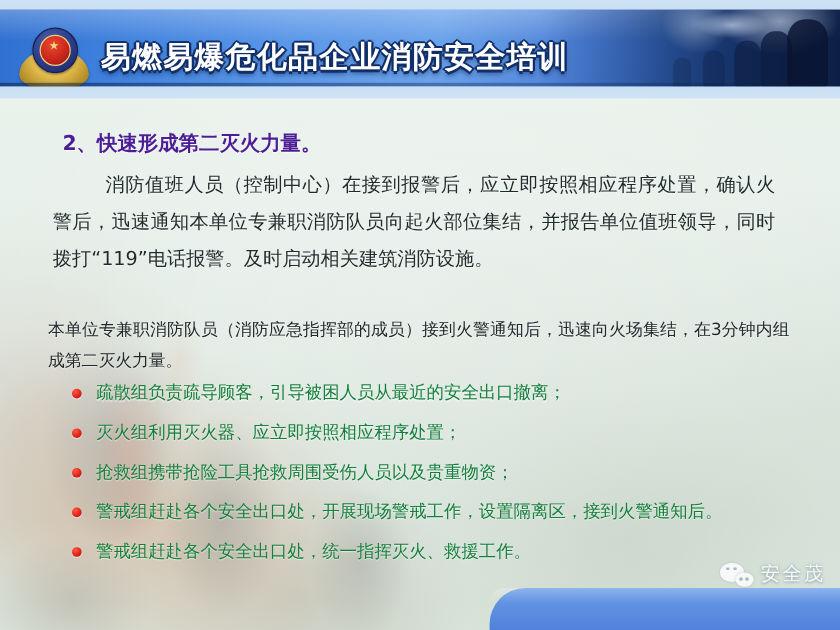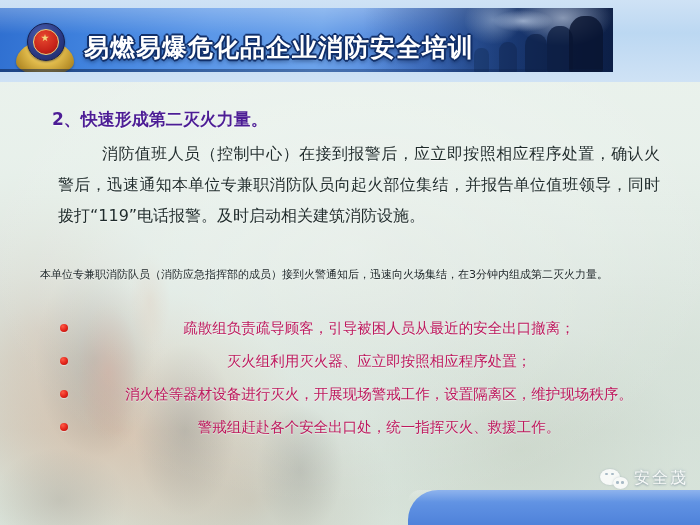--- a/index.html
+++ b/index.html
@@ -44,21 +44,21 @@
       rgba(226,236,230,.58) 82%,
       rgba(228,238,231,.60) 100%);
   }
   .bg-vignette{
     background:radial-gradient(ellipse 520px 360px at 350px 250px, rgba(255,255,255,.28), rgba(255,255,255,0) 72%);
   }
 
   
   .hdr-outer{position:absolute;left:0;top:0;width:700px;height:82px;
     background:linear-gradient(180deg,#cfe2f5 0%,#bcd8f2 40%,#cfe2f5 100%);}
-  .hdr-band{position:absolute;left:0;top:8px;width:613px;height:64px;overflow:hidden;
+  .hdr-band{position:absolute;left:0;top:8px;width:700px;height:64px;overflow:hidden;
     background:linear-gradient(100deg,#2f6fd0 0%,#3f81dd 14%,#5b97e8 34%,#6ba2ea 52%,#4b7fd6 70%,#2a5ba8 86%,#1c3f7d 100%);}
   .hdr-band:before{content:"";position:absolute;left:0;top:0;width:100%;height:26px;
     background:linear-gradient(180deg,rgba(255,255,255,.26),rgba(255,255,255,0));}
   .hdr-band:after{content:"";position:absolute;left:0;bottom:0;width:100%;height:3px;
     background:linear-gradient(90deg,rgba(10,30,70,.55),rgba(10,30,70,.2));}
 
   
   .hdr-photo{position:absolute;right:0;top:0;width:250px;height:64px;overflow:hidden;
     background:
       radial-gradient(ellipse 70px 40px at 200px 10px, rgba(225,235,250,.55), rgba(225,235,250,0) 70%),
@@ -96,34 +96,34 @@
     text-shadow:
       -1px -1px 0 #12306a, 1px -1px 0 #12306a, -1px 1px 0 #12306a, 1px 1px 0 #12306a,
       -2px 0 0 #12306a, 2px 0 0 #12306a, 0 -2px 0 #12306a, 0 2px 0 #12306a,
       0 3px 4px rgba(5,20,55,.6);}
 
   
   .content{position:absolute;left:0;top:90px;width:700px;}
   .sec-head{position:absolute;left:52px;top:18px;font-size:17px;font-weight:bold;color:#4c1d95;
     text-shadow:0 1px 1px rgba(255,255,255,.75);
     font-family:"DejaVu Sans","Liberation Sans",sans-serif;}
-  .para-main{position:absolute;left:58px;top:48px;width:602px;
+  .para-main{position:absolute;left:44px;top:48px;width:602px;
     font-size:16px;line-height:31px;color:#1f2b2b;text-align:justify;text-justify:inter-ideograph;
     text-indent:44px;text-shadow:0 1px 1px rgba(255,255,255,.6);
     font-family:"DejaVu Sans","Liberation Sans",sans-serif;}
   .para-sub{position:absolute;left:40px;top:172px;width:618px;
-    font-size:11px;line-height:26px;color:#20292b;text-align:justify;text-justify:inter-ideograph;
+    font-size:14px;line-height:26px;color:#20292b;text-align:justify;text-justify:inter-ideograph;
     text-shadow:0 1px 1px rgba(255,255,255,.6);
     font-family:"DejaVu Sans","Liberation Sans",sans-serif;}
 
   .bullets{position:absolute;left:58px;top:228px;width:620px;margin:0;padding:0;list-style:none;}
   .bullets li{position:relative;padding-left:22px;margin-bottom:13px;
-    font-size:14.5px;line-height:20px;color:#be185d;
+    font-size:14.5px;line-height:20px;color:#15803d;
     text-shadow:0 1px 1px rgba(255,255,255,.62);
-    font-family:"DejaVu Sans","Liberation Sans",sans-serif;text-align:center;}
+    font-family:"DejaVu Sans","Liberation Sans",sans-serif;}
   .bullets li:before{content:"";position:absolute;left:2px;top:6px;width:8px;height:8px;border-radius:50%;
     background:radial-gradient(circle at 35% 30%, #ff5a45 0%, #e2231a 55%, #a8120c 100%);
     box-shadow:0 1px 1px rgba(255,255,255,.5);}
 
   
   .btm-band{position:absolute;left:408px;bottom:0;width:292px;height:35px;
     background:linear-gradient(180deg,#6f9ee8 0%,#5e90e2 45%,#4f82da 100%);
     border-top-left-radius:30px;}
   .btm-band:before{content:"";position:absolute;left:0;top:0;width:100%;height:12px;
     border-top-left-radius:30px;
@@ -176,21 +176,22 @@
     </div>
   </div>
 
   <div class="content">
     <div class="sec-head">2、快速形成第二灭火力量。</div>
     <div class="para-main">消防值班人员（控制中心）在接到报警后，应立即按照相应程序处置，确认火警后，迅速通知本单位专兼职消防队员向起火部位集结，并报告单位值班领导，同时拨打“119”电话报警。及时启动相关建筑消防设施。</div>
     <div class="para-sub">本单位专兼职消防队员（消防应急指挥部的成员）接到火警通知后，迅速向火场集结，在3分钟内组成第二灭火力量。</div>
     <ul class="bullets">
       <li>疏散组负责疏导顾客，引导被困人员从最近的安全出口撤离；</li>
       <li>灭火组利用灭火器、应立即按照相应程序处置；</li>
-      <li>消火栓等器材设备进行灭火，开展现场警戒工作，设置隔离区，维护现场秩序。</li>
+      <li>抢救组携带抢险工具抢救周围受伤人员以及贵重物资；</li>
+      <li>警戒组赶赴各个安全出口处，开展现场警戒工作，设置隔离区，接到火警通知后。</li>
       <li>警戒组赶赴各个安全出口处，统一指挥灭火、救援工作。</li>
     </ul>
   </div>
 
   <div class="wm">
     <div class="wm-logo">
       <div class="b1"></div>
       <div class="b2"></div>
       <div class="d d1"></div>
       <div class="d d2"></div>

